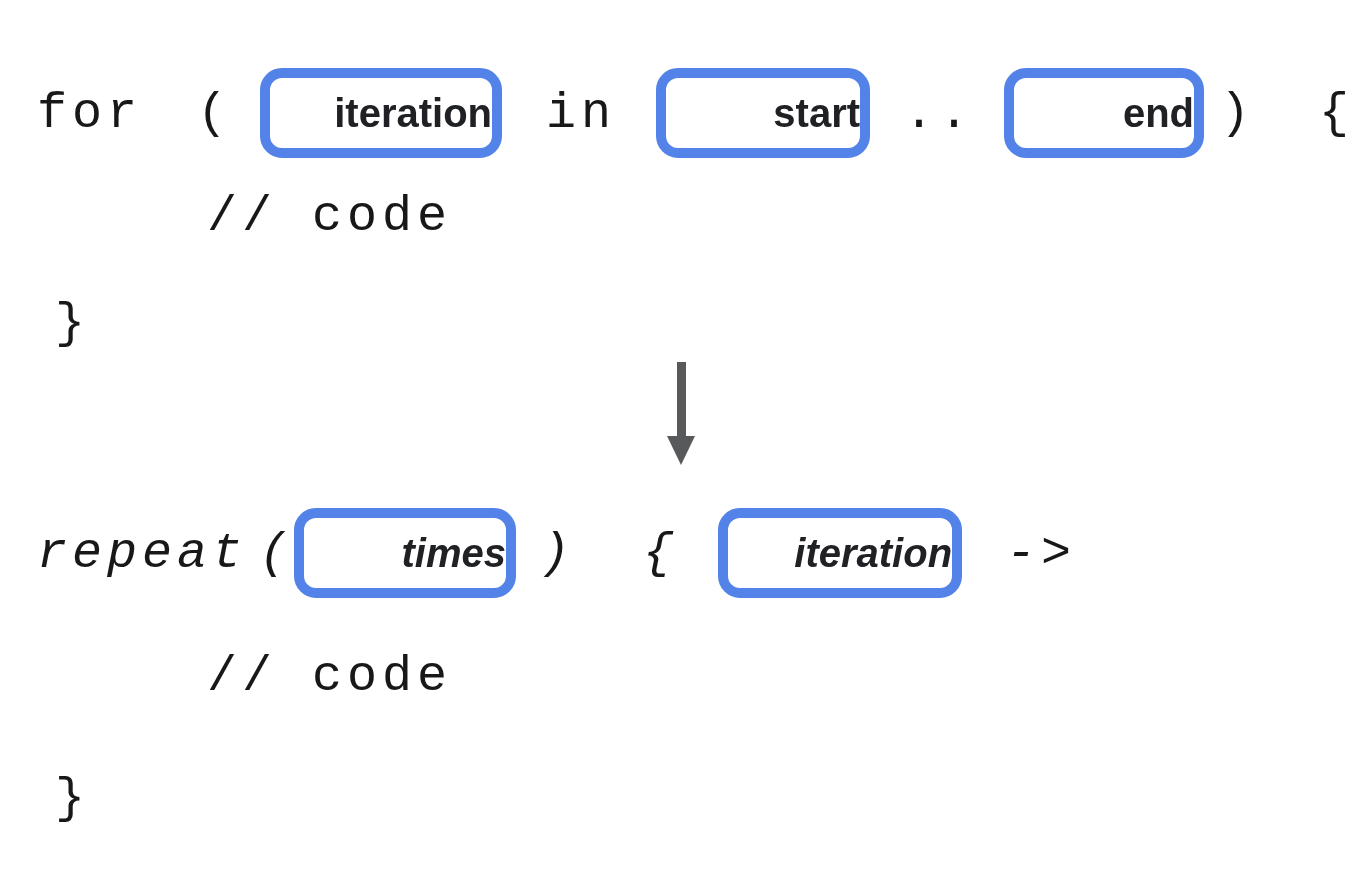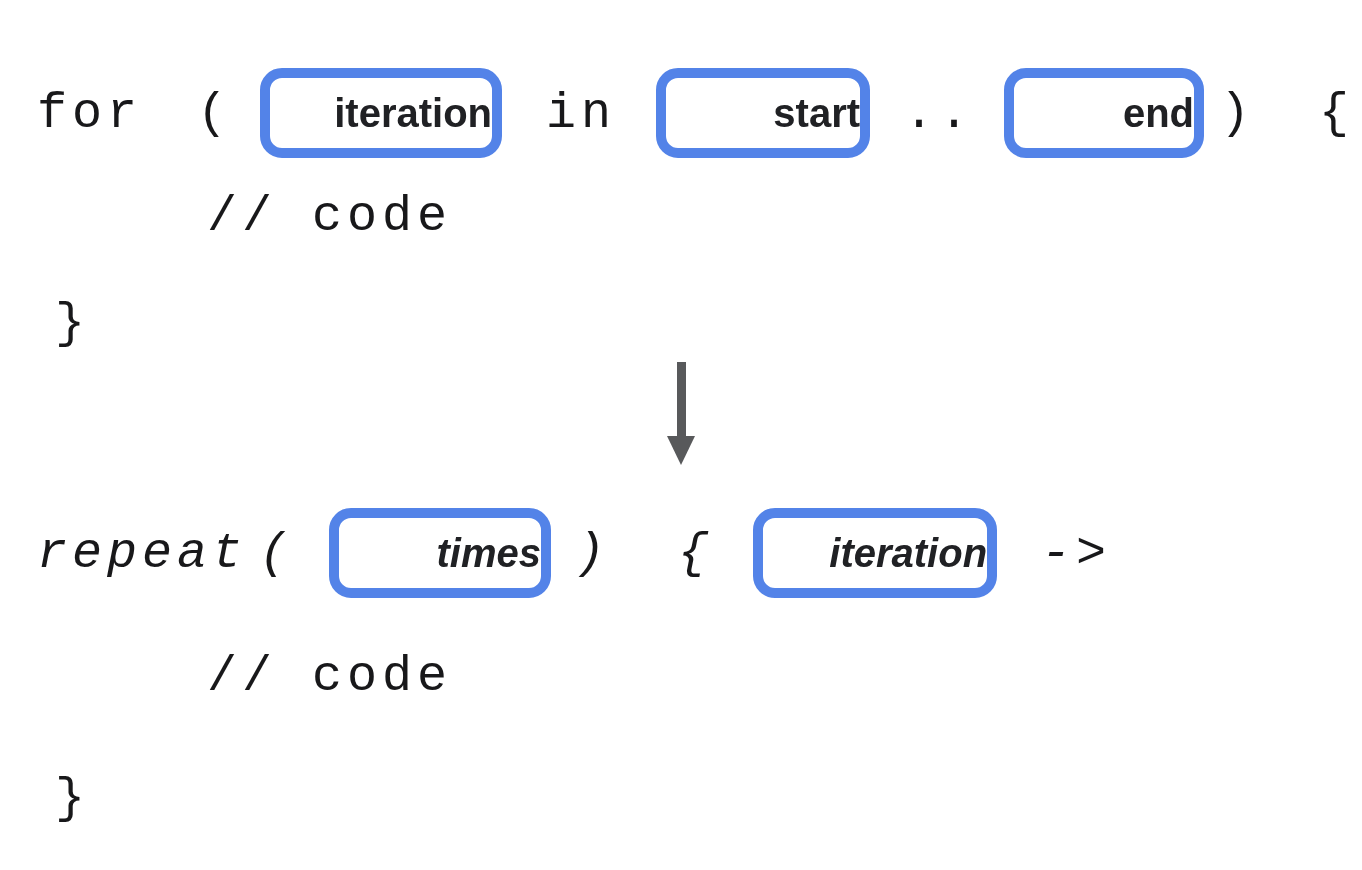--- a/index.html
+++ b/index.html
@@ -46,21 +46,21 @@
   .chip-label {
     font-family: "Liberation Sans", sans-serif;
     font-weight: 700;
     font-size: 40px;
     color: var(--chip-label);
     letter-spacing: 0;
   }
   .chip-iteration-for { width: 242px; margin-left: 28px; }
   .chip-start { width: 214px; margin-left: 40px; }
   .chip-end { width: 200px; margin-left: 30px; }
-  .chip-times { width: 222px; margin-left: 35px; }
+  .chip-times { width: 222px; }
   .chip-iteration-repeat { width: 244px; margin-left: 40px; }
 
   .tok-for-open-paren { margin-left: 55px; }
   .tok-in { margin-left: 44px; }
   .tok-range { margin-left: 34px; }
   .tok-for-close-paren { margin-left: 16px; }
   .tok-for-open-brace { margin-left: 64px; }
   .tok-repeat-open-paren { margin-left: 12px; }
   .tok-repeat-close-paren { margin-left: 24px; }
   .tok-repeat-open-brace { margin-left: 68px; }

